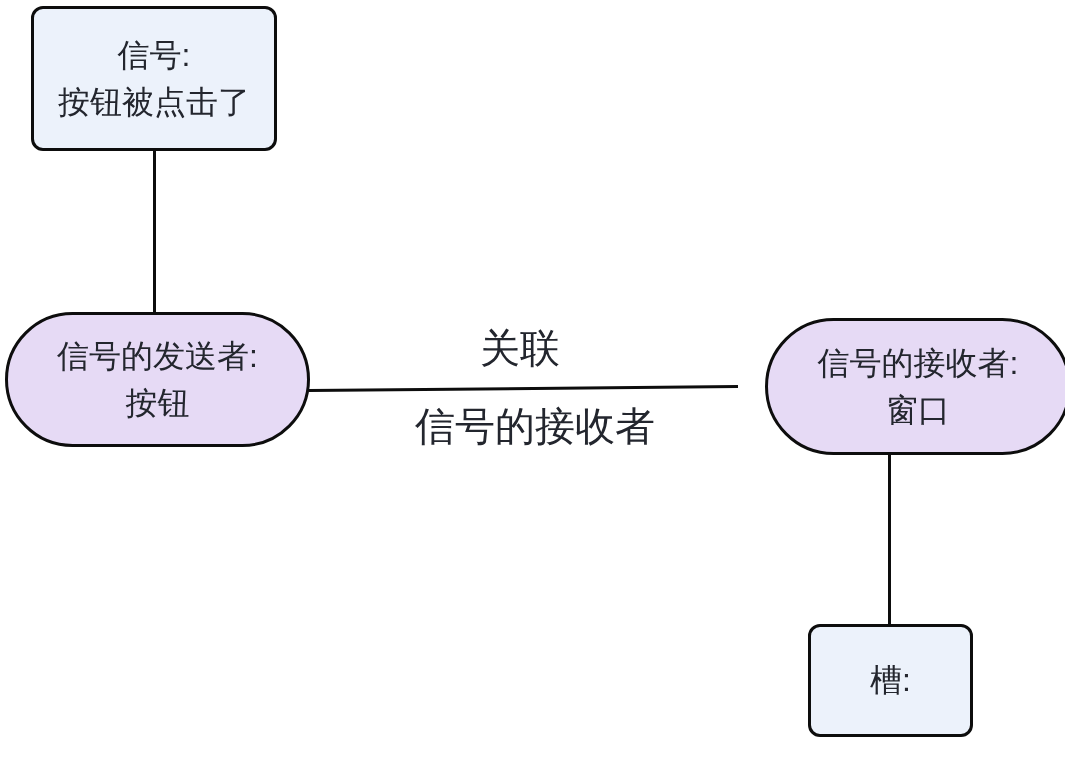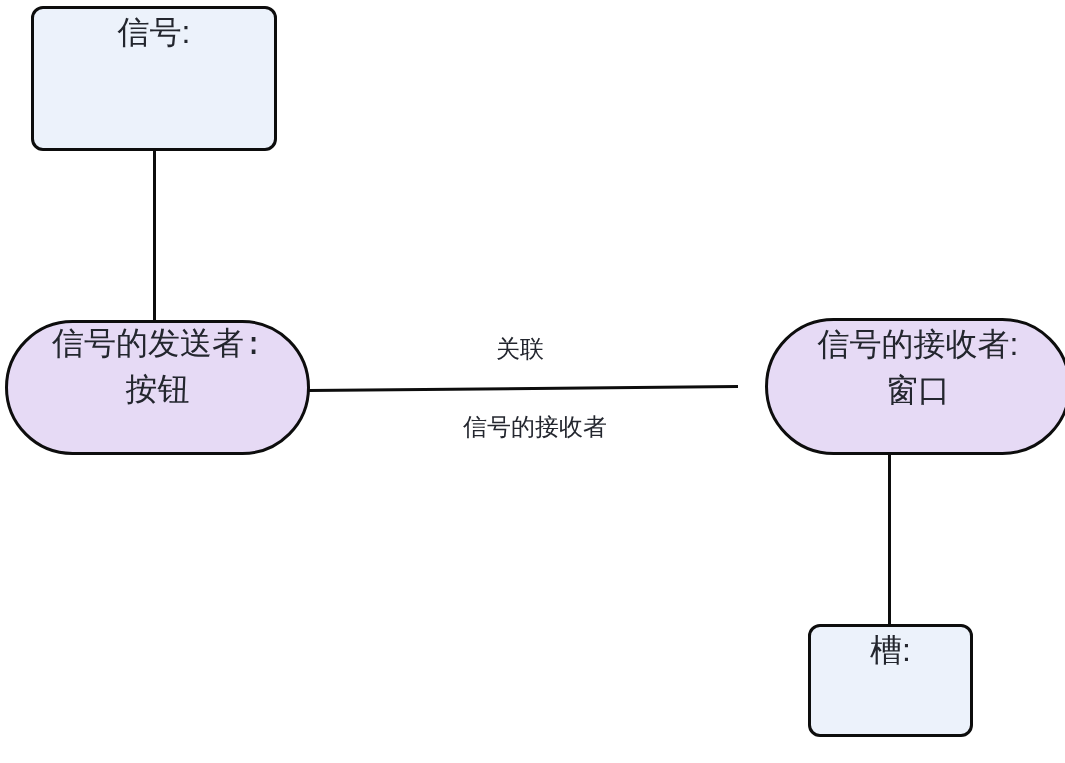--- a/index.html
+++ b/index.html
@@ -22,60 +22,61 @@
     stroke-width: 3;
     stroke-linecap: butt;
   }
   .node {
     position: absolute;
     box-sizing: border-box;
     border: 3px solid var(--border, #0d0d0d);
     display: flex;
     flex-direction: column;
     align-items: center;
-    justify-content: flex-start;
+    justify-content: center;
     text-align: center;
     color: var(--text, #23262e);
     font-size: 32px;
     line-height: 1.45;
     white-space: nowrap;
   }
   .node.rect    { border-radius: 12px;  background: var(--rect-fill, #ECF2FB); }
   .node.stadium { border-radius: 999px; background: var(--stadium-fill, #E6DAF5); }
 
   #node-signal   { left: 31px;  top: 6px;   width: 246px; height: 145px; }
-  #node-sender   { left: 5px;   top: 320px; width: 305px; height: 135px; font-family: Liberation Mono, monospace; }
+  #node-sender   { left: 5px;   top: 312px; width: 305px; height: 135px; }
   #node-receiver { left: 765px; top: 318px; width: 306px; height: 137px; }
   #node-slot     { left: 808px; top: 624px; width: 165px; height: 113px; }
 
   .edge-label {
     position: absolute;
     text-align: center;
     color: var(--text, #23262e);
-    font-size: 24px;
+    font-size: 40px;
     line-height: 38px;
     white-space: nowrap;
     font-family: Liberation Serif, serif;
   }
   #label-association { left: 400px; top: 330px; width: 240px; }
   #label-mechanism   { left: 410px; top: 408px; width: 250px; }
 </style>
 </head>
 <body>
 
 <div class="canvas">
 
   <svg class="edge-layer" viewBox="0 0 1065 763" xmlns="http://www.w3.org/2000/svg">
     <line x1="154.5" y1="151" x2="154.5" y2="323"></line>
     <line x1="309" y1="390.5" x2="738" y2="386.5"></line>
     <line x1="889.5" y1="455" x2="889.5" y2="625"></line>
   </svg>
 
   <div class="node rect" id="node-signal">
     <div>信号:</div>
+    <div>按钮被点击了</div>
   </div>
 
   <div class="node stadium" id="node-sender">
     <div>信号的发送者:</div>
     <div>按钮</div>
   </div>
 
   <div class="node stadium" id="node-receiver">
     <div>信号的接收者:</div>
     <div>窗口</div>

